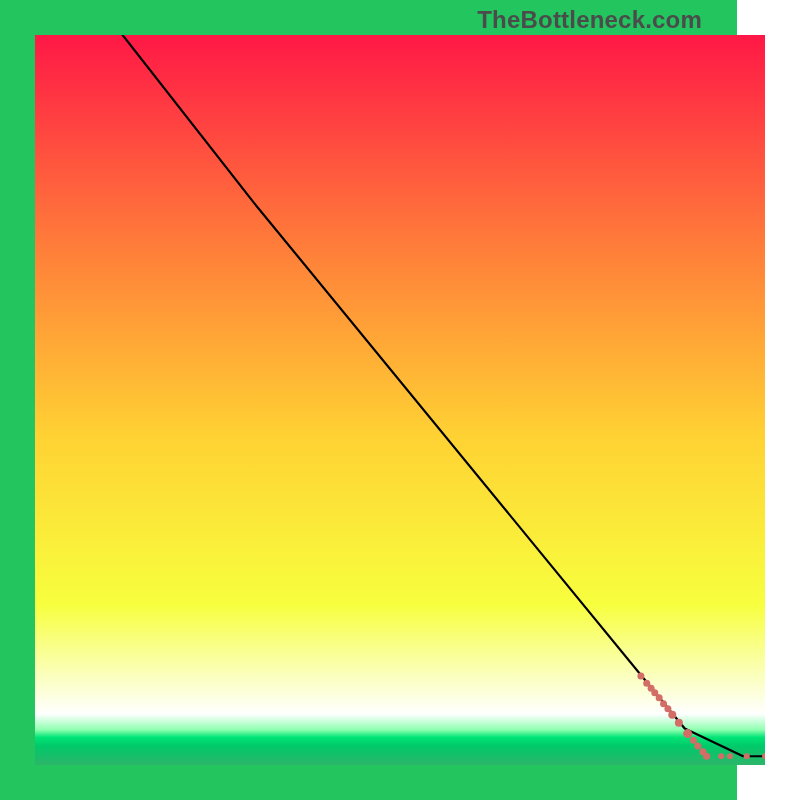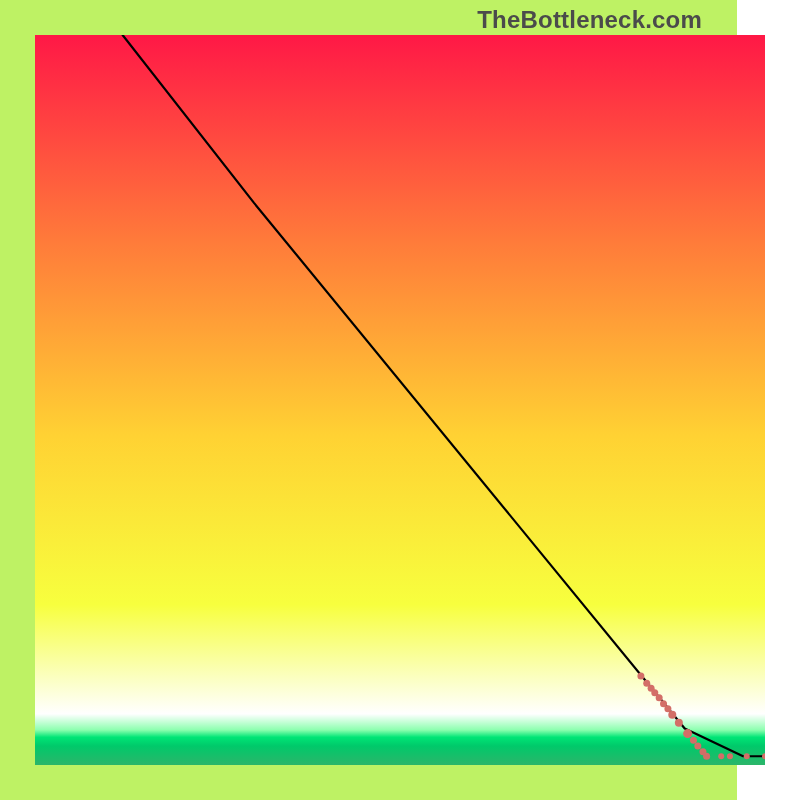--- a/index.html
+++ b/index.html
@@ -6,21 +6,21 @@
     margin: 0;
     padding: 0;
     width: 800px;
     height: 800px;
     overflow: hidden;
   }
   .frame {
     position: relative;
     width: 737px;
     height: 800px;
-    background: #bef264;
+    background: #22c55e;
   }
   .plot {
     position: absolute;
     left: 35px;
     top: 35px;
     width: 730px;
     height: 730px;
     overflow: hidden;
   }
   .watermark {

